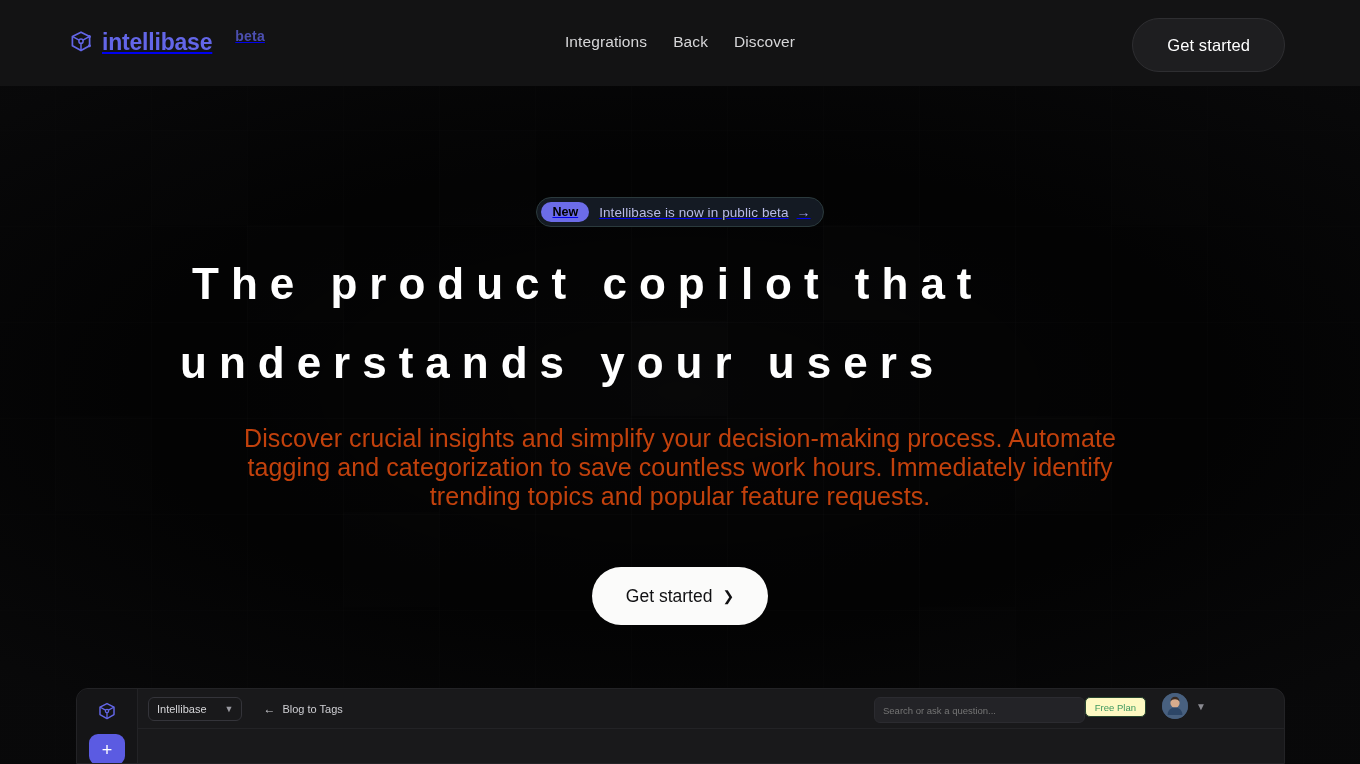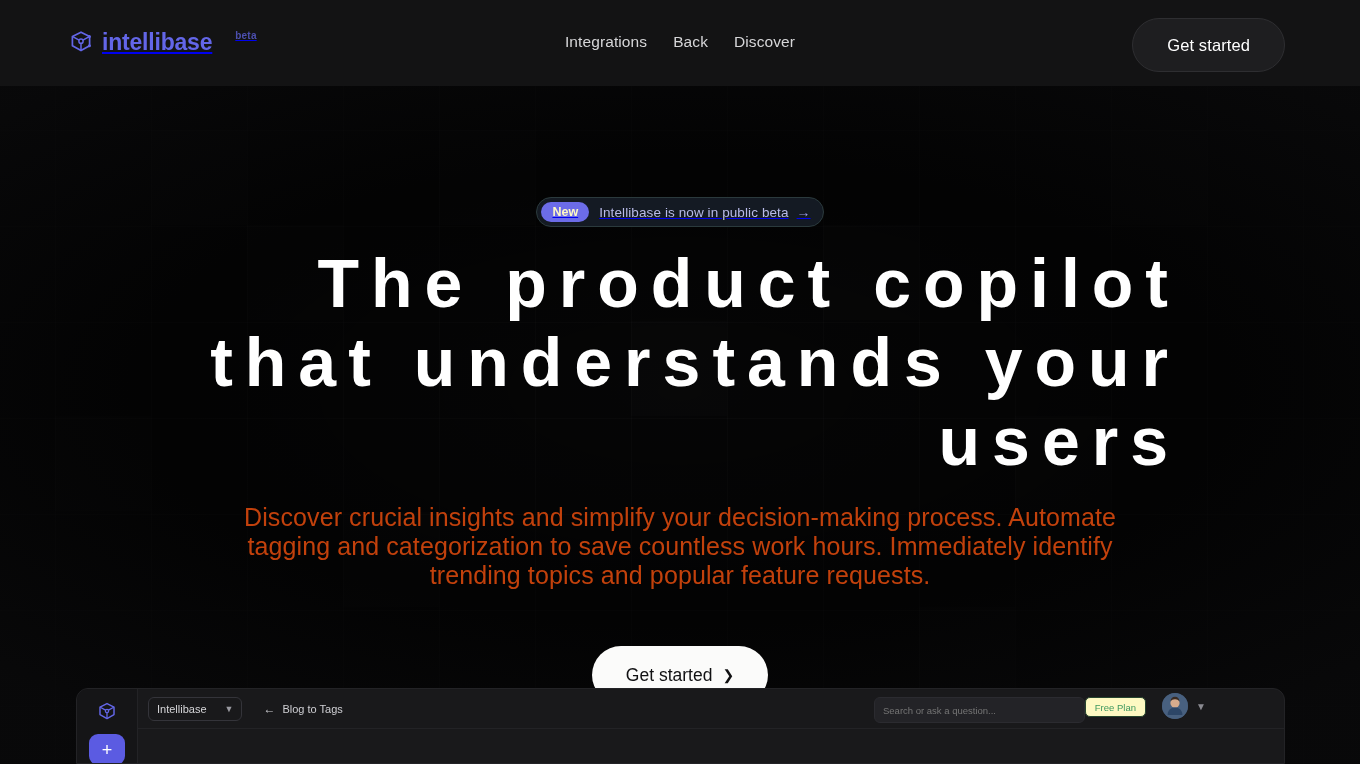--- a/index.html
+++ b/index.html
@@ -39,21 +39,21 @@
     display:flex; align-items:center; z-index:30;
     background:#131314;
   }
   .brand{ position:absolute; left:68px; top:29px; display:flex; align-items:flex-start; gap:8px;}
   .brand .logo-mark{ width:26px; height:26px; display:block; }
   .brand .wordmark{
     font-size:23px; font-weight:700; color:#6366e8; letter-spacing:-.2px;
     line-height:26px;
   }
   .brand .beta{
-    font-size:10px; font-weight:700; color:#4c4fb0; line-height:12px;
+    font-size:14px; font-weight:700; color:#4c4fb0; line-height:12px;
     margin-top:1px; letter-spacing:.2px;padding-left:15px;
   }
   nav#main-nav{ position:absolute; left:50%; transform:translateX(-50%); top:33px;
     display:flex; gap:26px;text-align:center; }
   nav#main-nav a{
     font-size:15.5px; color:#d6d6d8; text-decoration:none; letter-spacing:.1px;
   }
   #header-cta{
     position:absolute; right:75px; top:18px;
     height:54px; padding:0 34px; border-radius:999px;
@@ -65,29 +65,29 @@
   
   #hero{ position:absolute; left:0; top:86px; width:1360px; z-index:10;
          display:flex; flex-direction:column; align-items:center; }
   #announce-badge{
     margin-top:111px;
     display:inline-flex; align-items:center; gap:10px;
     height:30px; padding:0 12px 0 4px; border-radius:999px;
     background:#141a23; border:1px solid #2b3a3d;
   }
   #announce-badge .new-pill{
-    background:#6c6ce8; color:#fef9c3; font-size:12.5px; font-weight:700;
+    background:#6c6ce8; color:#000000; font-size:12.5px; font-weight:700;
     border-radius:999px; padding:4px 11px; line-height:1;
   }
   #announce-badge .ann-text{ font-size:13.5px; color:#b9bbe8; letter-spacing:.1px;text-align:center;}
   #announce-badge .arr{ color:#9d9ee6; font-size:14px; line-height:1; margin-left:-2px;}
 
   #headline{
-    margin-top:17px; width:1000px; text-align:right;
-    font-size:68px; line-height:79px; font-weight:700; color:#fff;
+    margin-top:17px; width:1000px; text-align:left;
+    font-size:44px; line-height:79px; font-weight:700; color:#fff;
     letter-spacing:12px; text-indent:12px;
   }
   #subhead{
     margin-top:22px; width:920px; text-align:center;
     font-size:25px; line-height:29px; color:#c2410c; font-weight:400;
     letter-spacing:.1px;
   }
   #hero-cta{
     margin-top:56px; height:58px; padding:0 34px; border-radius:999px;
     background:#fbfbfa; color:#111113; border:none; cursor:pointer;

